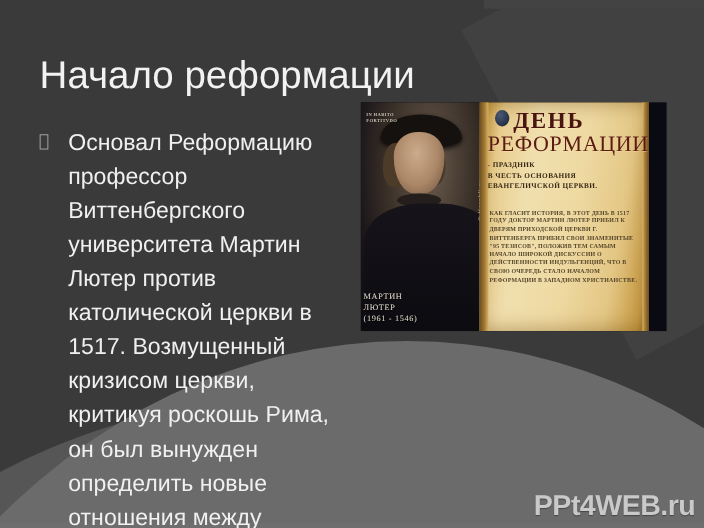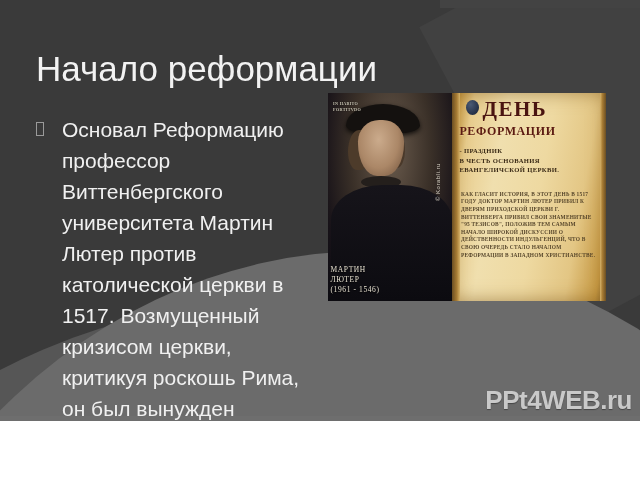--- a/index.html
+++ b/index.html
@@ -9,21 +9,21 @@
   body {
     width: 640px;
     height: 480px;
     overflow: hidden;
     font-family: "Liberation Sans", sans-serif;
   }
 
   .slide {
     position: relative;
     width: 640px;
-    height: 421px;
+    height: 480px;
     background: #3a3a3a;
     overflow: hidden;
   }
 
   
   .bg-swoosh-top {
     position: absolute;
     top: -170px;
     right: -150px;
     width: 420px;
@@ -241,21 +241,21 @@
     font-size: 6px;
     letter-spacing: 0.5px;
     transform: rotate(-90deg);
     transform-origin: left top;
     font-family: "Liberation Sans", sans-serif;
   }
 
   
   .pic-scroll {
     position: absolute;
-    right: 0;
+    right: 16px;
     top: 0;
     width: 55.5%;
     height: 100%;
     background:
       linear-gradient(100deg, #7d5f2c 0%, #c99c45 4%, #e8cd8e 12%,
                       #f0dfae 30%, #eed9a1 55%, #e3c684 78%, #c79a44 94%, #8a6a31 100%);
     box-shadow: inset 0 0 18px rgba(120,80,20,.55);
   }
   .scroll-rollL {
     position: absolute;
@@ -289,22 +289,22 @@
     line-height: 22px;
     letter-spacing: 1.5px;
     text-shadow: 0 1px 0 rgba(255,230,170,.45);
   }
   .scroll-h2 {
     position: absolute;
     left: 5%;
     top: 15%;
     color: #5b1a12;
     font-family: "Liberation Serif", serif;
-    font-weight: bold;
-    font-size: 12px;
+    font-weight: normal;
+    font-size: 20px;
     line-height: 15px;
     letter-spacing: 0.6px;
     text-shadow: 0 1px 0 rgba(255,230,170,.4);
   }
   .scroll-sub {
     position: absolute;
     left: 5%;
     top: 25.5%;
     width: 92%;
     color: #3a2a16;

